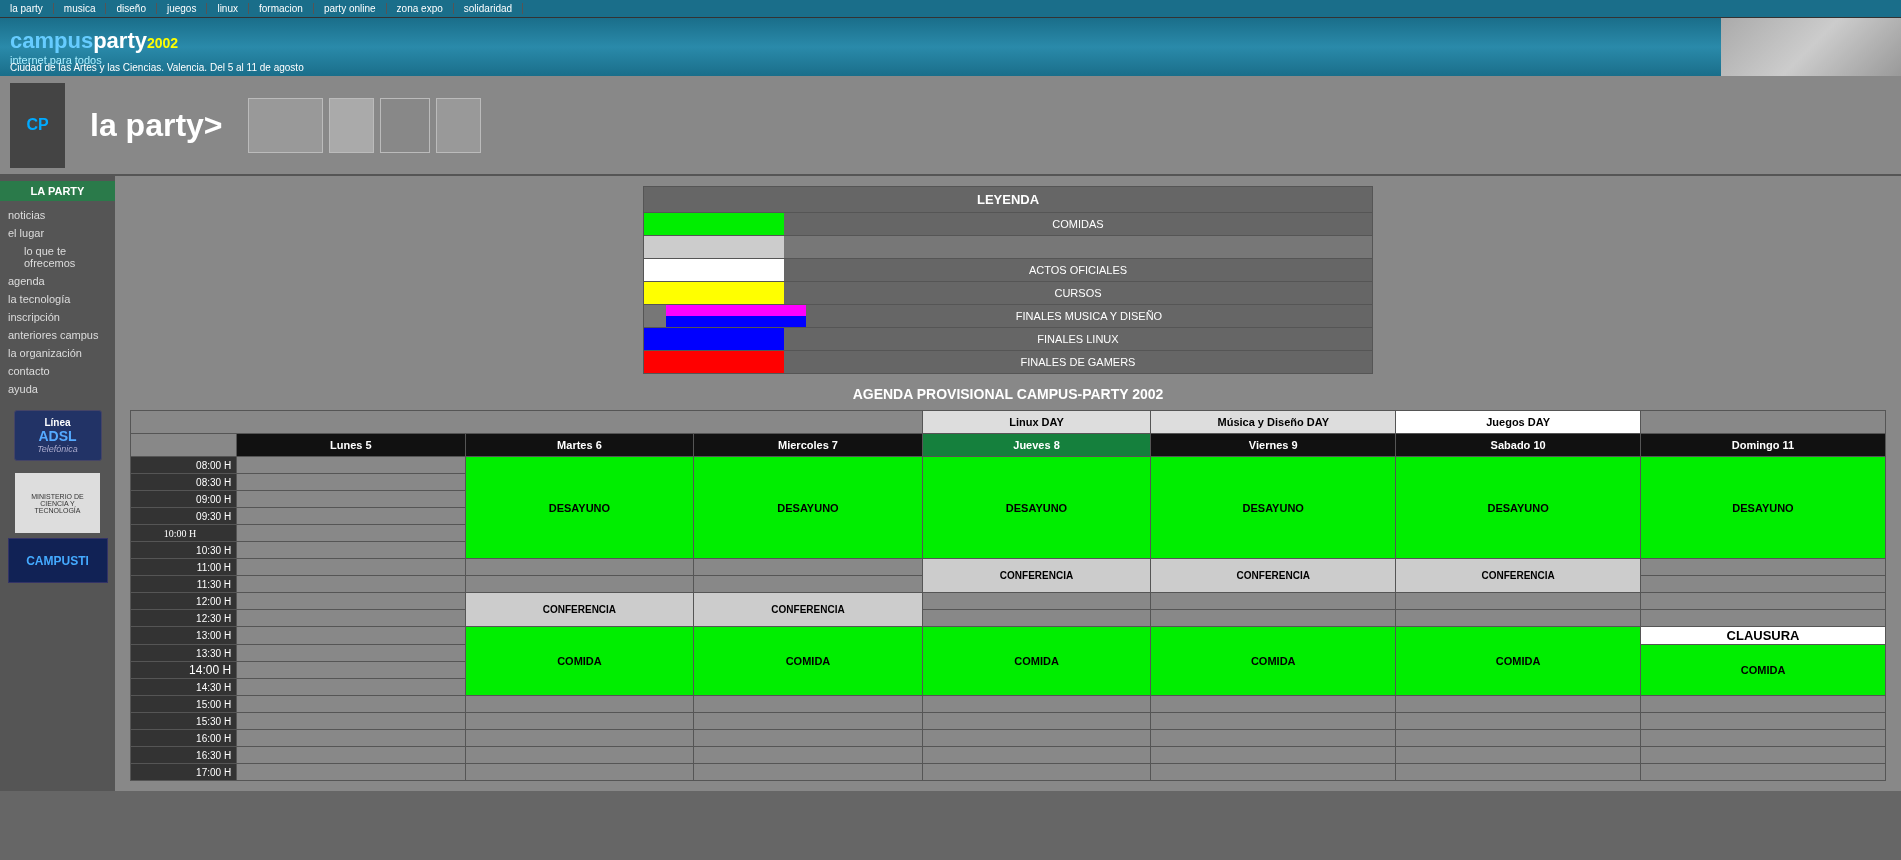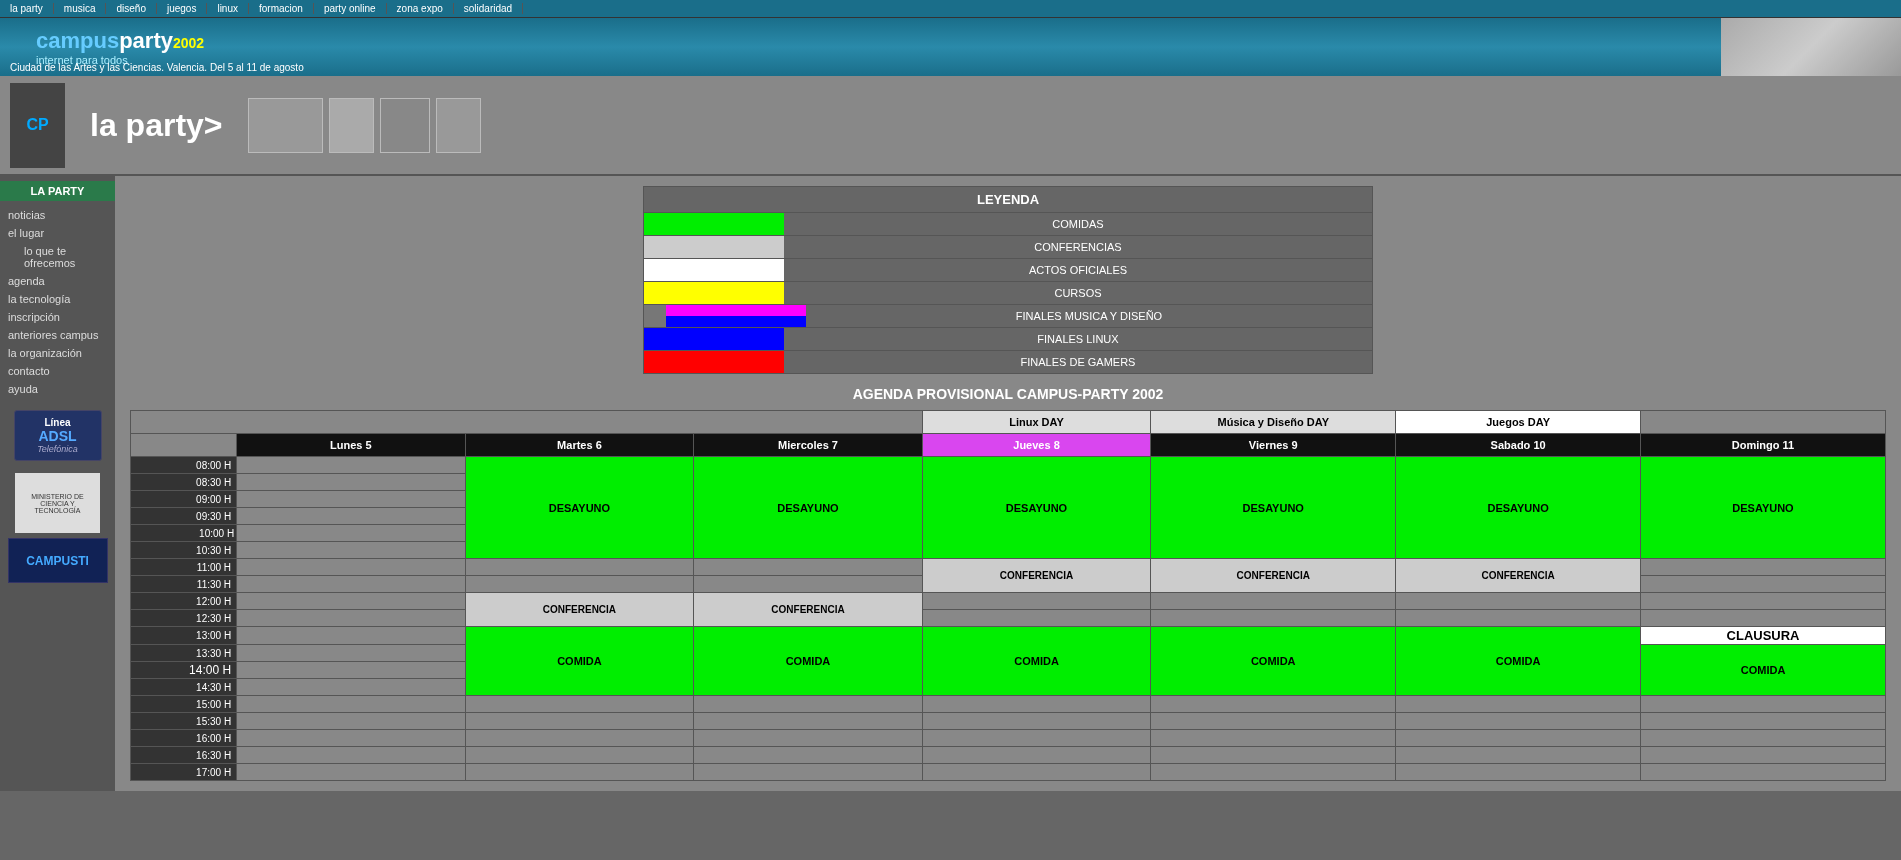--- a/index.html
+++ b/index.html
@@ -21,21 +21,20 @@
       border-right: 1px solid #555;
     }
 
     
     #header {
       background: linear-gradient(180deg, #1a6e8a 0%, #2a8aaa 50%, #1a6e8a 100%);
       display: flex;
       align-items: center;
       height: 58px;
       position: relative;
-      padding-left: 26px;
     }
     #header-logo {
       padding: 5px 10px;
     }
     #header-tagline {
       color: #fff;
       font-size: 10px;
       position: absolute;
       bottom: 3px;
       left: 10px;
@@ -297,21 +296,20 @@
   <div id="content" style="flex:1; background:#888; padding:10px 15px;">
 
     <div id="legend" style="background:#777; border:1px solid #555; margin:0 auto 12px; max-width:730px;">
       <div id="legend-title" style="text-align:center; color:#fff; font-weight:bold; font-size:13px; padding:5px; background:#666;">LEYENDA</div>
       <div class="legend-row" style="display:flex; align-items:stretch; border-top:1px solid #555;">
         <div class="legend-color" style="width:140px; height:22px; background:#00ee00;"></div>
         <div class="legend-label" style="flex:1; text-align:center; color:#fff; font-size:11px; background:#666; display:flex; align-items:center; justify-content:center;">COMIDAS</div>
       </div>
       <div class="legend-row" style="display:flex; align-items:stretch; border-top:1px solid #555;">
         <div class="legend-color" style="width:140px; height:22px; background:#cccccc;"></div>
-        <div class="legend-label" style="flex:1; text-align:center; color:#fff; font-size:11px; background:#666; display:flex; align-items:center; justify-content:center;">CONFERENCIAS</div>
       </div>
       <div class="legend-row" style="display:flex; align-items:stretch; border-top:1px solid #555;">
         <div class="legend-color" style="width:140px; height:22px; background:#ffffff;"></div>
         <div class="legend-label" style="flex:1; text-align:center; color:#fff; font-size:11px; background:#666; display:flex; align-items:center; justify-content:center;">ACTOS OFICIALES</div>
       </div>
       <div class="legend-row" style="display:flex; align-items:stretch; border-top:1px solid #555;">
         <div class="legend-color" style="width:140px; height:22px; background:#ffff00;"></div>
         <div class="legend-label" style="flex:1; text-align:center; color:#fff; font-size:11px; background:#666; display:flex; align-items:center; justify-content:center;">CURSOS</div>
       </div>
       <div class="legend-row" style="display:flex; align-items:stretch; border-top:1px solid #555;padding-left:22px;">
@@ -350,21 +348,21 @@
           <th style="background:#ddd; color:#000; font-weight:bold; font-size:11px; border:1px solid #555; padding:5px;">Música y Diseño DAY</th>
           <th style="background:#fff; color:#000; font-weight:bold; font-size:11px; border:1px solid #555; padding:5px;">Juegos DAY</th>
           <th style="background:#888; border:1px solid #555;"></th>
         </tr>
 
         <tr>
           <th style="background:#888; border:1px solid #555;"></th>
           <th style="background:#111; color:#fff; font-weight:bold; font-size:11px; border:1px solid #555; padding:5px;">Lunes 5</th>
           <th style="background:#111; color:#fff; font-weight:bold; font-size:11px; border:1px solid #555; padding:5px;">Martes 6</th>
           <th style="background:#111; color:#fff; font-weight:bold; font-size:11px; border:1px solid #555; padding:5px;">Miercoles 7</th>
-          <th style="background:#d946ef; color:#fff; font-weight:bold; font-size:11px; border:1px solid #555; padding:5px;">Jueves 8</th>
+          <th style="background:#15803d; color:#fff; font-weight:bold; font-size:11px; border:1px solid #555; padding:5px;">Jueves 8</th>
           <th style="background:#111; color:#fff; font-weight:bold; font-size:11px; border:1px solid #555; padding:5px;">Viernes 9</th>
           <th style="background:#111; color:#fff; font-weight:bold; font-size:11px; border:1px solid #555; padding:5px;">Sabado 10</th>
           <th style="background:#111; color:#fff; font-weight:bold; font-size:11px; border:1px solid #555; padding:5px;">Domingo 11</th>
         </tr>
 
         <tr>
           <td class="time-cell" style="background:#333; color:#fff; font-size:10px; text-align:right; padding-right:5px; border:1px solid #555;">08:00 H</td>
           <td style="background:#888; border:1px solid #555; height:17px;"></td>
           <td rowspan="6" style="background:#00ee00; font-weight:bold; font-size:11px; text-align:center; border:1px solid #555; vertical-align:middle;">DESAYUNO</td>
           <td rowspan="6" style="background:#00ee00; font-weight:bold; font-size:11px; text-align:center; border:1px solid #555; vertical-align:middle;">DESAYUNO</td>
@@ -383,21 +381,21 @@
           <td class="time-cell" style="background:#333; color:#fff; font-size:10px; text-align:right; padding-right:5px; border:1px solid #555;">09:00 H</td>
           <td style="background:#888; border:1px solid #555; height:17px;"></td>
         </tr>
 
         <tr>
           <td class="time-cell" style="background:#333; color:#fff; font-size:10px; text-align:right; padding-right:5px; border:1px solid #555;">09:30 H</td>
           <td style="background:#888; border:1px solid #555; height:17px;"></td>
         </tr>
 
         <tr>
-          <td class="time-cell" style="background:#333; color:#fff; font-size:10px; text-align:right; padding-right:2px; border:1px solid #555;">10:00 H</td>
+          <td class="time-cell" style="background:#333; color:#fff; font-size:10px; text-align:center; padding-right:9px; border:1px solid #555;font-family:Liberation Serif, serif;">10:00 H</td>
           <td style="background:#888; border:1px solid #555; height:17px;"></td>
         </tr>
 
         <tr>
           <td class="time-cell" style="background:#333; color:#fff; font-size:10px; text-align:right; padding-right:5px; border:1px solid #555;">10:30 H</td>
           <td style="background:#888; border:1px solid #555; height:17px;"></td>
         </tr>
 
         <tr>
           <td class="time-cell" style="background:#333; color:#fff; font-size:10px; text-align:right; padding-right:5px; border:1px solid #555;">11:00 H</td>

